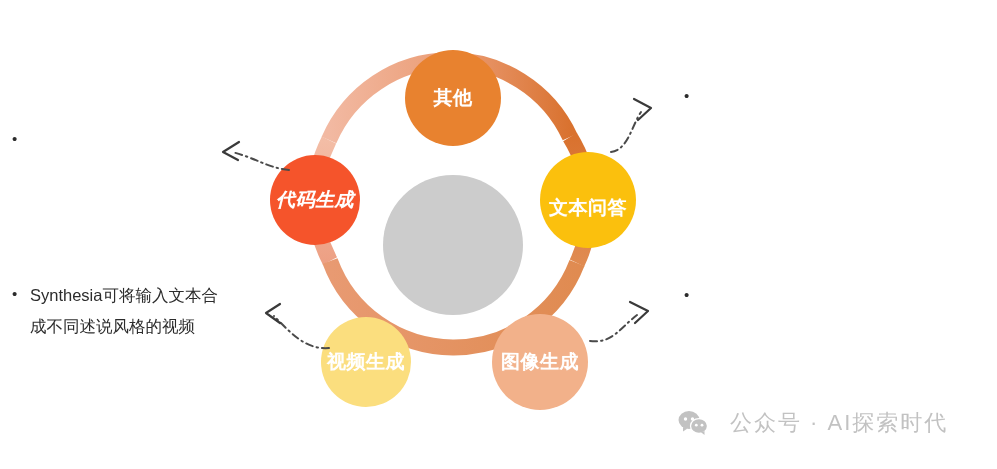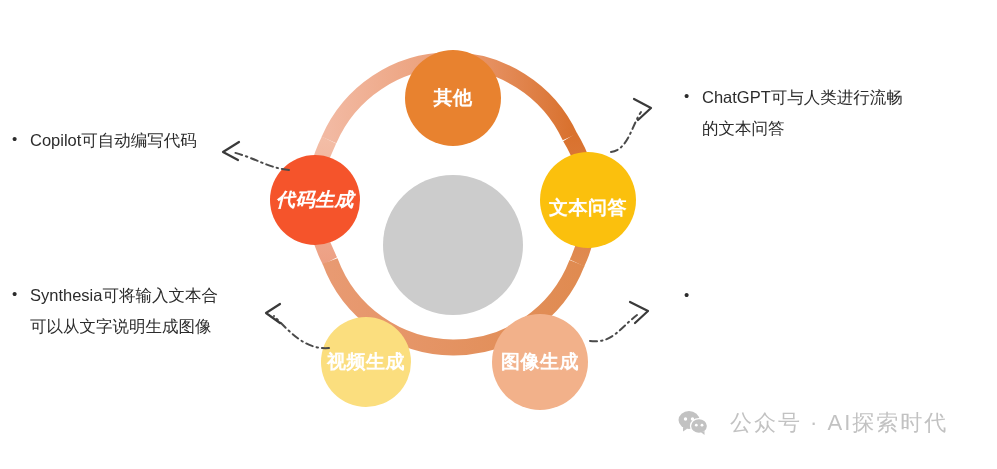--- a/index.html
+++ b/index.html
@@ -138,37 +138,34 @@
 
   <div class="node-label" style="left:453px; top:98px;">其他</div>
   <div class="node-label" style="left:588px; top:200px;margin-top:8px;">文本问答</div>
   <div class="node-label" style="left:540px; top:362px;">图像生成</div>
   <div class="node-label" style="left:366px; top:362px;">视频生成</div>
   <div class="node-label" style="left:315px; top:200px;font-style:italic;">代码生成</div>
 
 
   <div class="callout right-side" style="left:684px; top:82px; width:270px;">
     <span class="bullet">•</span>
-    <span class="ctext">ChatGPT可与人类进行流畅
-的文本问答</span>
   </div>
 
   <div class="callout right-side" style="left:684px; top:281px; width:275px;">
     <span class="bullet">•</span>
   </div>
 
   <div class="callout left-side" style="left:12px; top:125px; width:250px;">
     <span class="bullet">•</span>
-    <span class="ctext">Copilot可自动编写代码</span>
   </div>
 
   <div class="callout left-side" style="left:12px; top:280px; width:262px;">
     <span class="bullet">•</span>
     <span class="ctext">Synthesia可将输入文本合
-可以从文字说明生成图像</span>
+成不同述说风格的视频</span>
   </div>
 
   <div id="watermark" style="left:678px; top:408px;">
     <span class="wicon">
       <svg viewBox="0 0 30 26" width="30" height="26">
         <ellipse cx="11" cy="10" rx="10.5" ry="9" fill="#c2c2c2"></ellipse>
         <polygon points="5,17 5,21.5 9.5,18.5" fill="#c2c2c2"></polygon>
         <circle cx="7.5" cy="9" r="1.7" fill="#ffffff"></circle>
         <circle cx="14.5" cy="9" r="1.7" fill="#ffffff"></circle>
         <ellipse cx="21" cy="16" rx="8.5" ry="7.3" fill="#c2c2c2" stroke="#ffffff" stroke-width="1.3"></ellipse>

